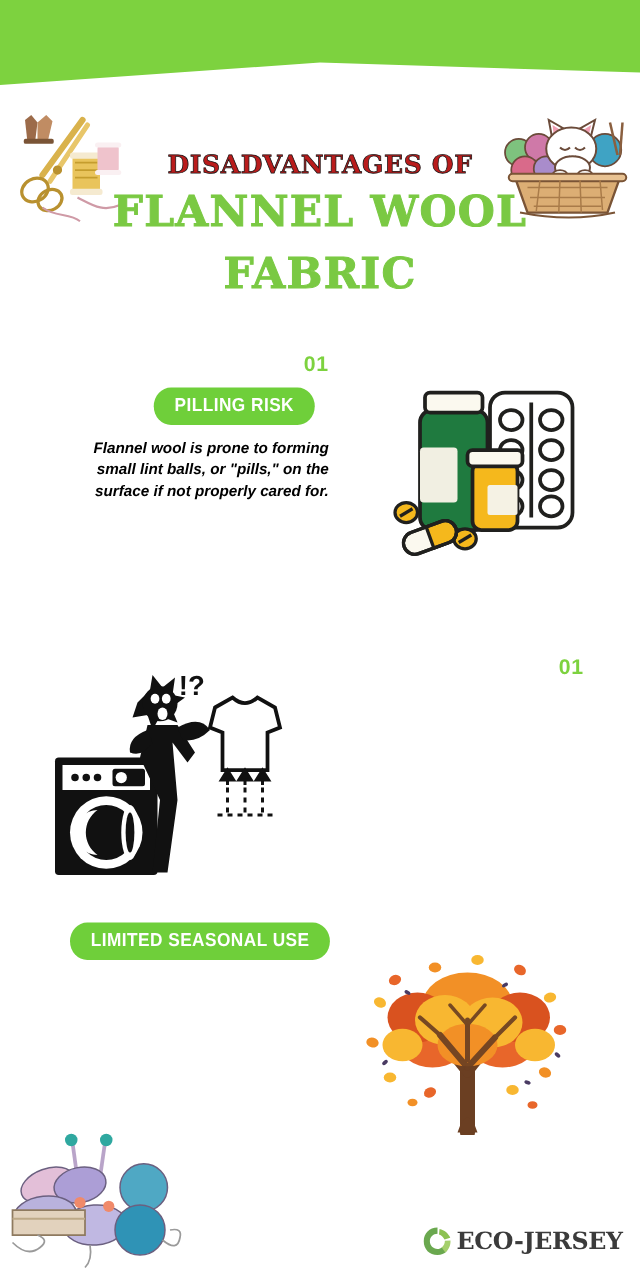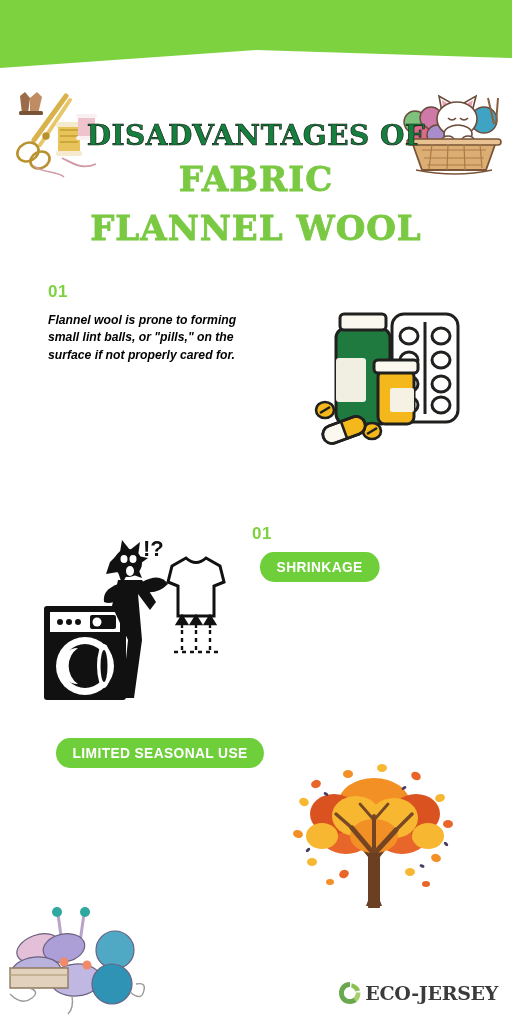--- a/index.html
+++ b/index.html
@@ -23,23 +23,23 @@
   
   .header {
     position: absolute;
     top: 120px; left: 0;
     width: 512px;
     text-align: center;
   }
   .title-line1 {
     font-family: "DejaVu Serif", serif;
     font-weight: bold;
-    font-size: 28px;
+    font-size: 20px;
     letter-spacing: 0.5px;
-    color: #15803d;
+    color: #b91c1c;
     line-height: 1.15;
     -webkit-text-stroke: 0.6px #141414;
   }
   .title-line2 {
     font-family: "DejaVu Serif", serif;
     font-weight: bold;
     font-size: 34px;
     letter-spacing: 1px;
     color: #7AC943;
     line-height: 1.25;
@@ -48,21 +48,21 @@
   }
 
   
   .deco { position: absolute; }
   .deco-scissors { top: 78px; left: 4px; width: 104px; height: 104px; }
   .deco-catbasket { top: 84px; right: 2px; width: 112px; height: 92px; }
   .deco-yarn { bottom: 4px; left: 2px; width: 150px; height: 124px; }
 
   
   .section { position: absolute; }
-  .sec-text { position: absolute; width: 210px; }
+  .sec-text { position: absolute; width: 210px; text-align: right; }
   .sec-num {
     font-size: 17px;
     font-weight: bold;
     color: #7DD23F;
     letter-spacing: 0.5px;
     margin-bottom: 8px;
   }
   .pill {
     display: inline-block;
     background: #6FCF3A;
@@ -210,26 +210,29 @@
   <circle cx="62" cy="66" r="4.5" fill="#f08a6a"></circle>
   <circle cx="85" cy="69" r="4.5" fill="#f08a6a"></circle>
 
   <path d="M8 98 q12 12 22 4 q8 -6 -2 -10" stroke="#9a9a9a" stroke-width="1.4" fill="none"></path>
   <path d="M128 96 q12 10 14 -2 q2 -8 -8 -6" stroke="#9a9a9a" stroke-width="1.4" fill="none"></path>
   <path d="M70 100 q2 12 -4 18" stroke="#9a9a9a" stroke-width="1.4" fill="none"></path>
 </svg>
 
 <div class="header">
   <div class="title-line1">DISADVANTAGES OF</div>
+  <div class="title-line2">FLANNEL WOOL</div>
   <div class="title-line2">FABRIC</div>
-  <div class="title-line2">FLANNEL WOOL</div>
 </div>
 
 <div class="section sec-text" id="section-1">
   <div class="sec-num">01</div>
+  <div class="pill-wrap">
+    <span class="pill">PILLING RISK</span>
+  </div>
   <div class="body-text">Flannel wool is prone to forming small lint balls, or "pills," on the surface if not properly cared for.</div>
 </div>
 
 <svg id="art-1" viewBox="0 0 166 166">
 
   <rect x="84" y="14" width="66" height="108" rx="12" fill="#ffffff" stroke="#20201e" stroke-width="3"></rect>
   <line x1="117" y1="22" x2="117" y2="114" stroke="#20201e" stroke-width="3"></line>
   <g fill="none" stroke="#20201e" stroke-width="3">
     <ellipse cx="101" cy="36" rx="9" ry="8"></ellipse>
     <ellipse cx="133" cy="36" rx="9" ry="8"></ellipse>
@@ -257,23 +260,20 @@
     <g transform="rotate(-20 36 130)">
       <rect x="14" y="121" width="44" height="18" rx="9" fill="#fbf9ef"></rect>
       <path d="M36 121 h13 a9 9 0 0 1 0 18 h-13 z" fill="#f5b81c"></path>
       <rect x="14" y="121" width="44" height="18" rx="9" fill="none"></rect>
     </g>
   </g>
 </svg>
 
 <div class="section sec-text" id="section-2">
   <div class="sec-num">01</div>
-  <div class="pill-wrap">
-    <span class="pill">SHRINKAGE</span>
-  </div>
 </div>
 
 <svg id="art-2" viewBox="0 0 200 180">
 
   <g fill="#111111">
     <rect x="6" y="78" width="82" height="94" rx="3"></rect>
     <rect x="12" y="84" width="70" height="20" fill="#ffffff"></rect>
     <circle cx="22" cy="94" r="3" fill="#111111"></circle>
     <circle cx="31" cy="94" r="3" fill="#111111"></circle>
     <circle cx="40" cy="94" r="3" fill="#111111"></circle>

